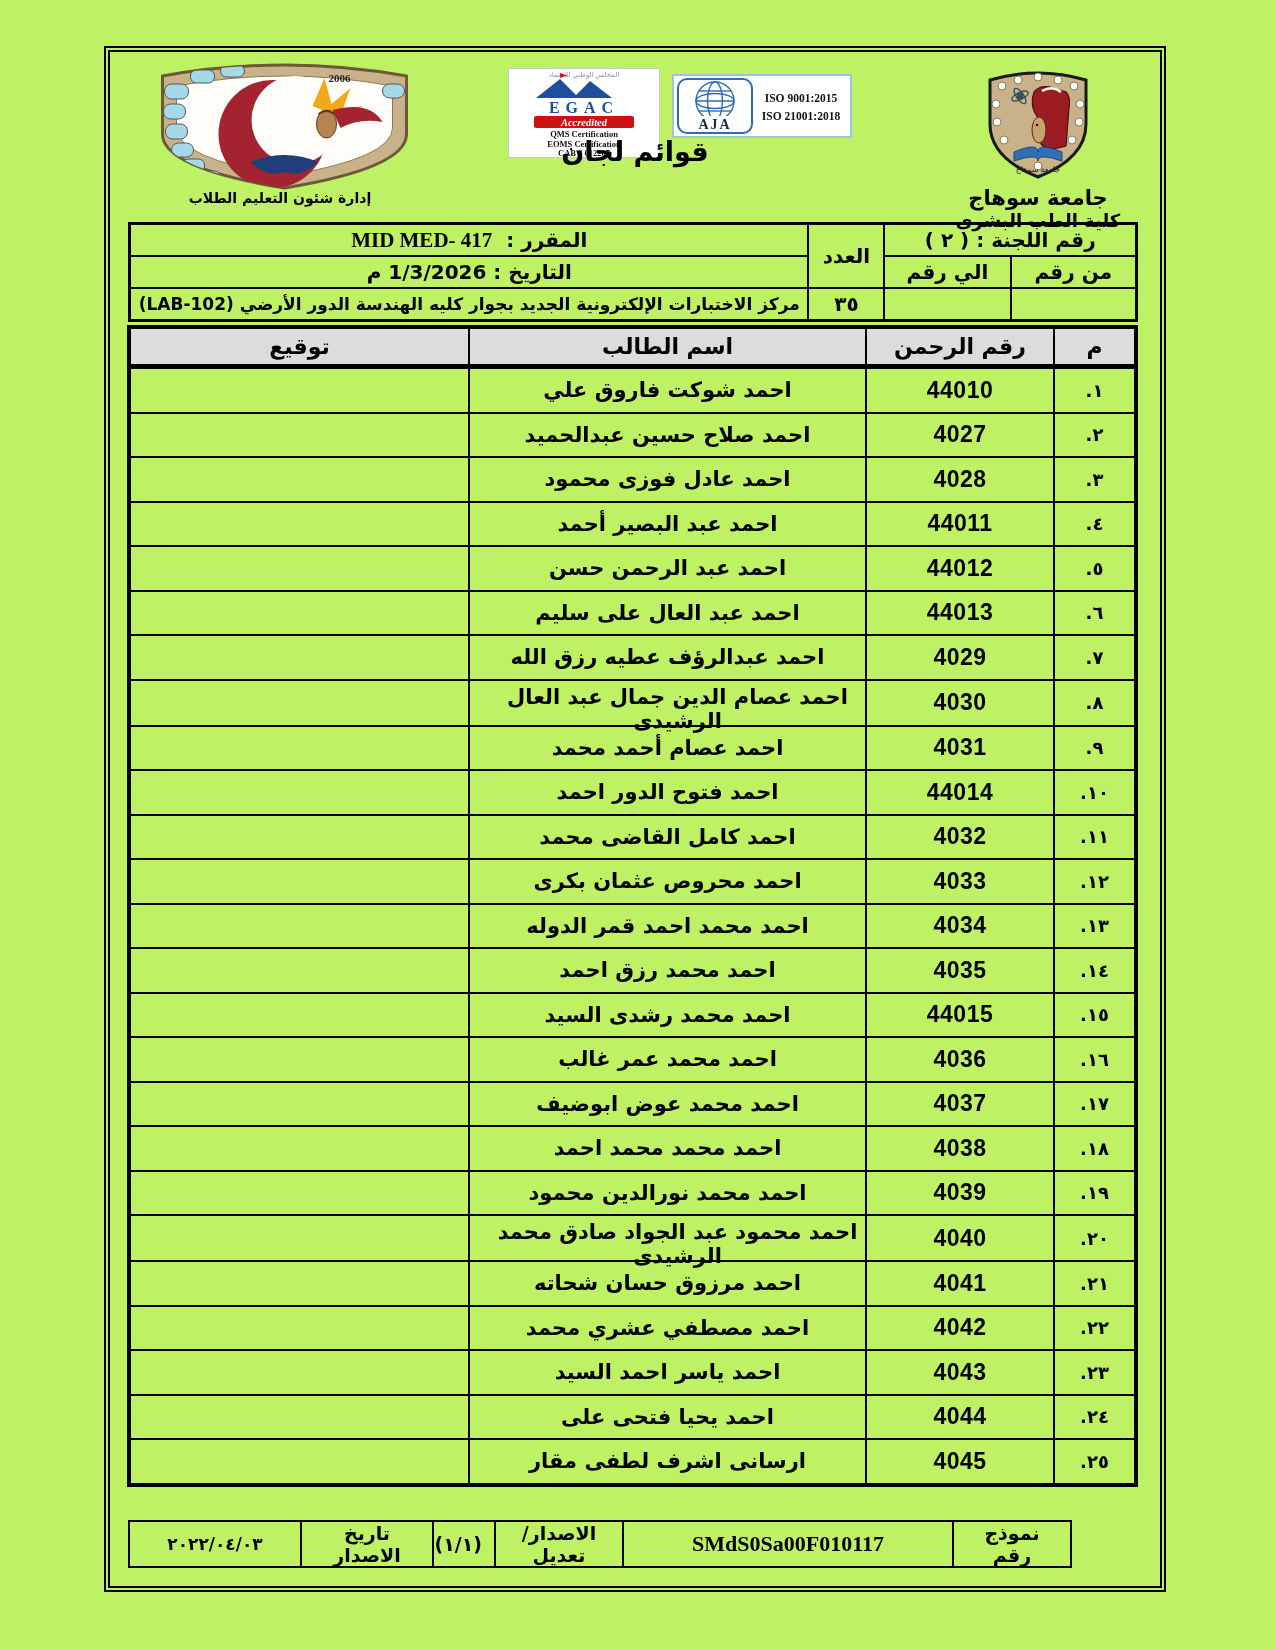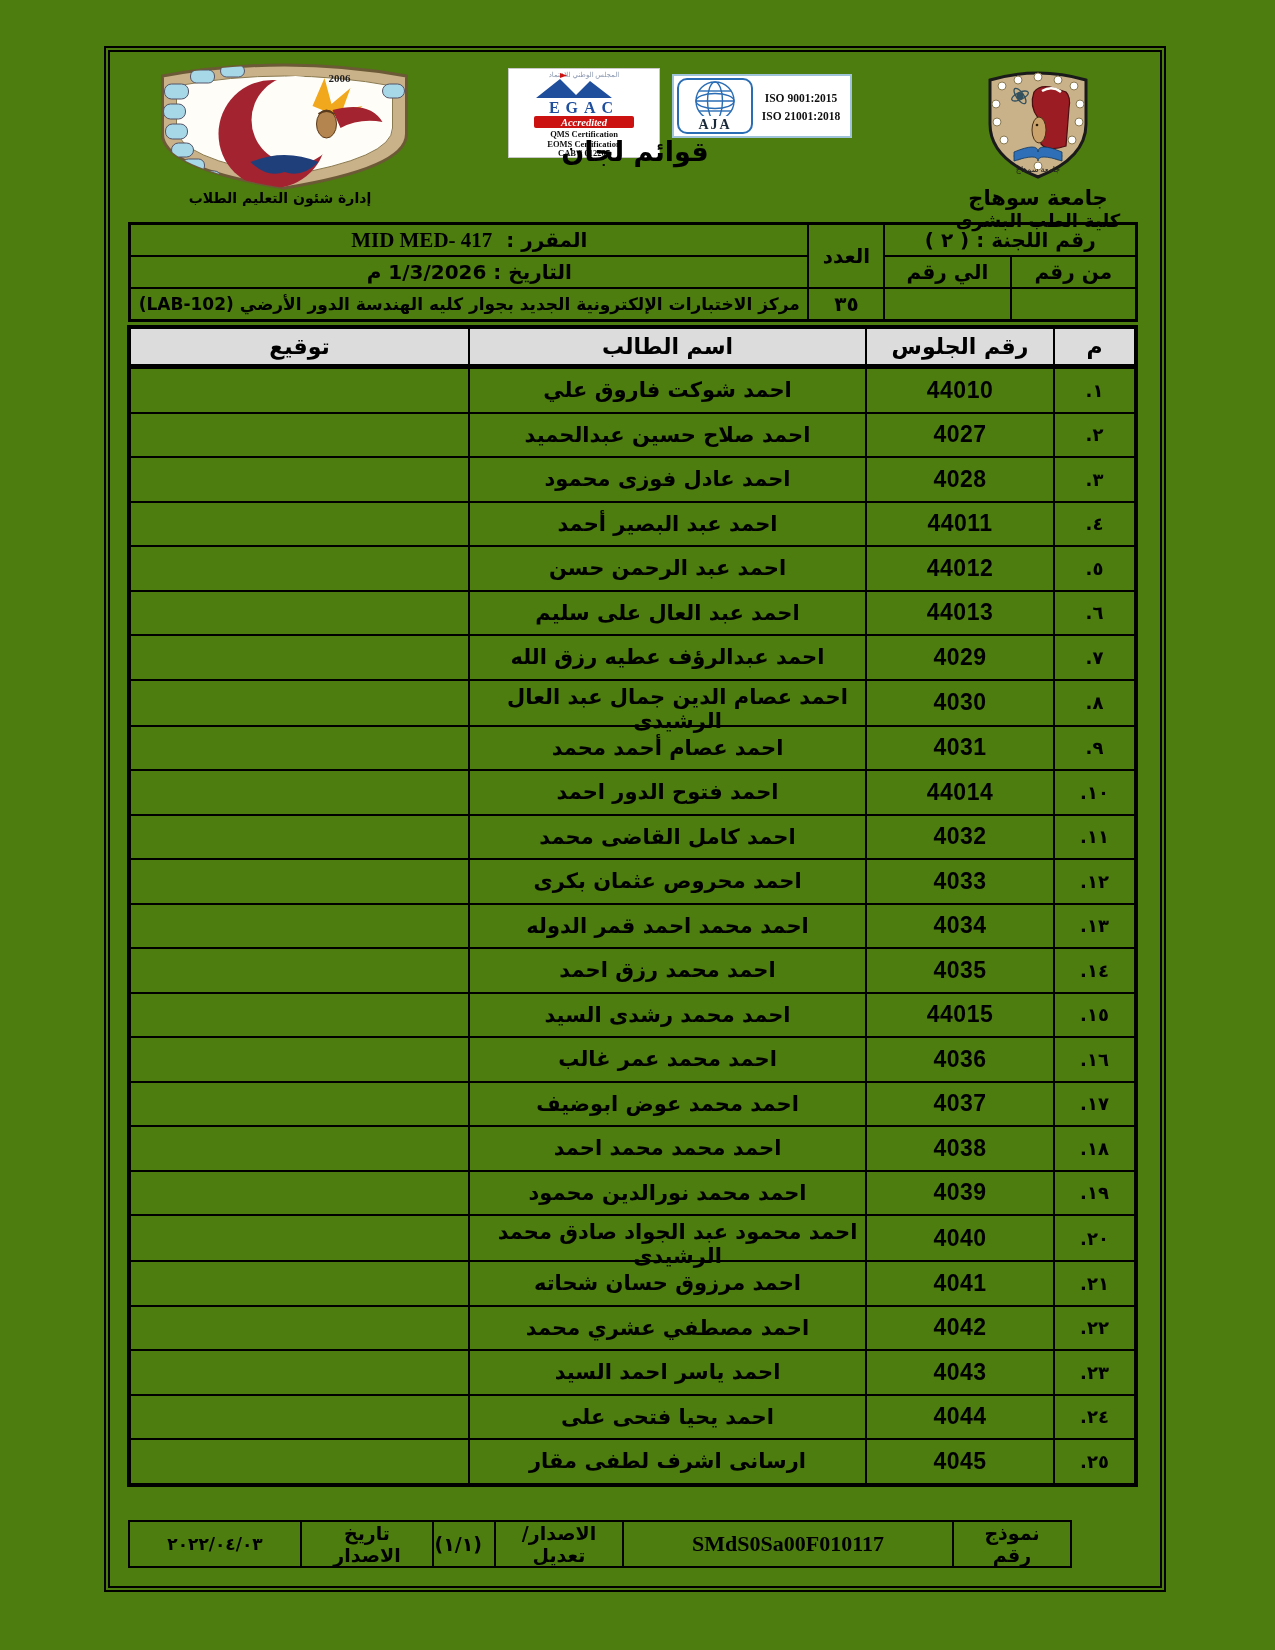--- a/index.html
+++ b/index.html
@@ -1,16 +1,16 @@
 <!DOCTYPE html>
 <html lang="ar" dir="rtl"><head>
 <meta charset="utf-8">
 <style>
   html,body{margin:0;padding:0;background:#fff;}
-  .page{position:relative;width:1275px;height:1650px;background:#4d7c0f;overflow:hidden;
+  .page{position:relative;width:1275px;height:1650px;background:#bef264;overflow:hidden;
         font-family:"DejaVu Sans",sans-serif;direction:rtl;color:#000;}
   .frame{position:absolute;left:104px;top:46px;width:1062px;height:1546px;
          border:6px double #000;box-sizing:border-box;}
   
   .hdr{position:relative;height:170px;}
   .fac-logo{position:absolute;left:42px;top:10px;}
   .fac-cap{position:absolute;left:10px;top:138px;width:320px;text-align:center;
            font-weight:bold;font-size:14px;}
   .egac-box{position:absolute;left:398px;top:16px;}
   .aja-box{position:absolute;left:562px;top:22px;}
@@ -198,21 +198,21 @@
     <table class="main">
       <colgroup>
           <col style="width:82px">
           <col style="width:188px">
           <col style="width:397px">
           <col style="width:340px">
         </colgroup>
       <thead>
         <tr>
           <th>م</th>
-          <th>رقم الجلوس</th>
+          <th>رقم الرحمن</th>
           <th>اسم الطالب</th>
           <th>توقيع</th>
         </tr>
       </thead>
       <tbody>
 
       <tr>
             <td class="c-m"><span class="mnum">.١</span></td>
             <td class="c-seat">44010</td>
             <td class="c-name">

